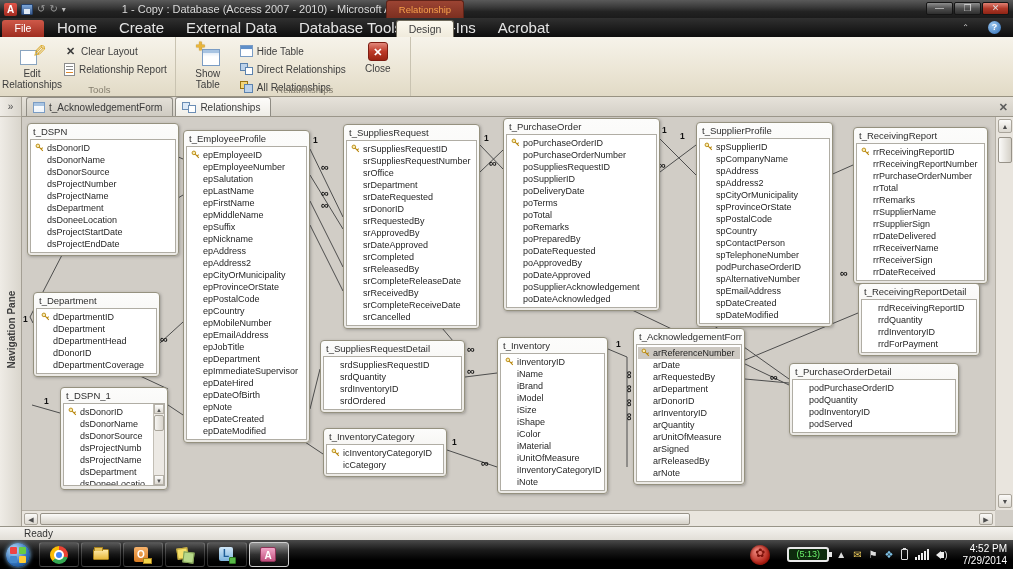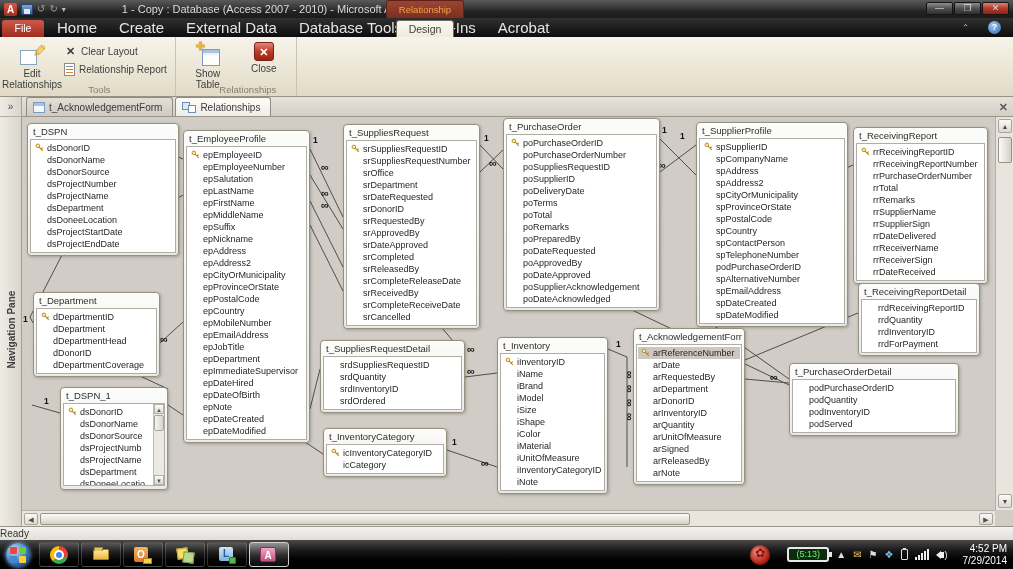--- a/index.html
+++ b/index.html
@@ -110,21 +110,21 @@
   .arrbox{position:absolute;background:linear-gradient(#fbfaf8,#dcd8d0);border:1px solid #a9a49a;color:#4c4c4c;
     font-size:7px;text-align:center;border-radius:2px;}
   #vthumb{position:absolute;left:2px;top:20px;width:14px;height:26px;background:linear-gradient(90deg,#fbfaf8,#d5d1c8);
     border:1px solid #97alignment;border:1px solid #979288;border-radius:2px;}
   #hthumb{position:absolute;left:18px;top:2px;width:650px;height:12px;background:linear-gradient(#fbfaf8,#d5d1c8);
     border:1px solid #979288;border-radius:2px;}
 
   
   #statusbar{position:absolute;left:0;top:526px;width:100%;height:14px;
     background:linear-gradient(#f5f3ef,#e1ded7);border-top:1px solid #989488;font-size:10px;color:#333;
-    line-height:13px;padding-left:0;}
+    line-height:13px;padding-left:24px;}
 
   
   #taskbar{position:absolute;left:0;top:540px;width:100%;height:29px;
     background:linear-gradient(#4a4a4a,#1a1a1a 35%,#000 70%);display:flex;align-items:center;}
   #start-orb{width:24px;height:24px;margin:0 8px 0 6px;border-radius:50%;position:relative;
     background:radial-gradient(circle at 35% 30%,#bfe3ff,#2c6cb5 60%,#10335f);box-shadow:0 0 4px #7db8e8;}
   #start-orb .q{position:absolute;width:7px;height:7px;border-radius:1px;}
   .tbtn{width:40px;height:25px;margin:0 1px;border:1px solid rgba(255,255,255,.18);border-radius:3px;
     background:linear-gradient(rgba(255,255,255,.14),rgba(255,255,255,.03) 50%,rgba(0,0,0,.25));
     display:flex;align-items:center;justify-content:center;}
@@ -212,20 +212,34 @@
             <span class="ic-report"></span>
             <span class="slab">Relationship Report</span>
           </div>
         </div>
         <div class="glabel">Tools</div>
       </div>
       <div class="rgroup">
         <div class="bigbtn">
           <span class="ic-showtbl"></span>
           <div class="blab">Show<br>Table</div>
+        </div>
+        <div class="smallstack">
+          <div class="smallbtn">
+            <span class="ic-hidetbl"></span>
+            <span class="slab">Hide Table</span>
+          </div>
+          <div class="smallbtn">
+            <span class="ic-direct"></span>
+            <span class="slab">Direct Relationships</span>
+          </div>
+          <div class="smallbtn">
+            <span class="ic-allrel"></span>
+            <span class="slab">All Relationships</span>
+          </div>
         </div>
         <div class="bigbtn">
           <span class="ic-closebig">✕</span>
           <div class="blab">Close</div>
         </div>
         <div class="glabel">Relationships</div>
       </div>
     </div>
 
   <div id="navstrip">
@@ -387,21 +401,21 @@
           <div class="fld"><span class="fname">poTotal</span></div>
           <div class="fld"><span class="fname">poRemarks</span></div>
           <div class="fld"><span class="fname">poPreparedBy</span></div>
           <div class="fld"><span class="fname">poDateRequested</span></div>
           <div class="fld"><span class="fname">poApprovedBy</span></div>
           <div class="fld"><span class="fname">poDateApproved</span></div>
           <div class="fld"><span class="fname">poSupplierAcknowledgement</span></div>
           <div class="fld"><span class="fname">poDateAcknowledged</span></div>
         </div>
       </div>
-      <div class="rel-table" style="left: 674px; top: 5px; width: 152px;">
+      <div class="rel-table" style="left: 674px; top: 5px; width: 137px;">
         <div class="ttl">t_SupplierProfile</div>
         <div class="flds">
           <div class="fld"><span class="keyicon"><svg viewBox="0 0 10 10" width="9" height="9">
                 <circle cx="3.2" cy="3.2" r="2" fill="#f9ecb0" stroke="#b8860b"></circle>
                 <path d="M4.7 4.7 L8.7 8.7 M6.8 6.8 L8.5 5.1" stroke="#b8860b" stroke-width="1.2" fill="none"></path>
               </svg></span><span class="fname">spSupplierID</span></div>
           <div class="fld"><span class="fname">spCompanyName</span></div>
           <div class="fld"><span class="fname">spAddress</span></div>
           <div class="fld"><span class="fname">spAddress2</span></div>
           <div class="fld"><span class="fname">spCityOrMunicipality</span></div>

